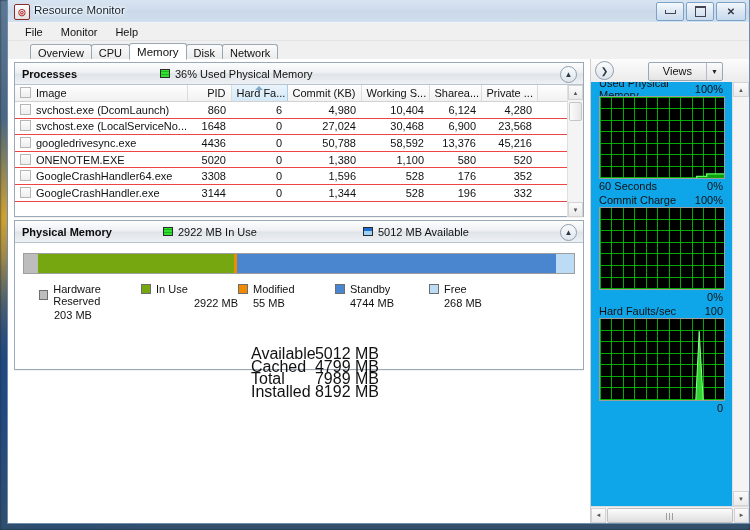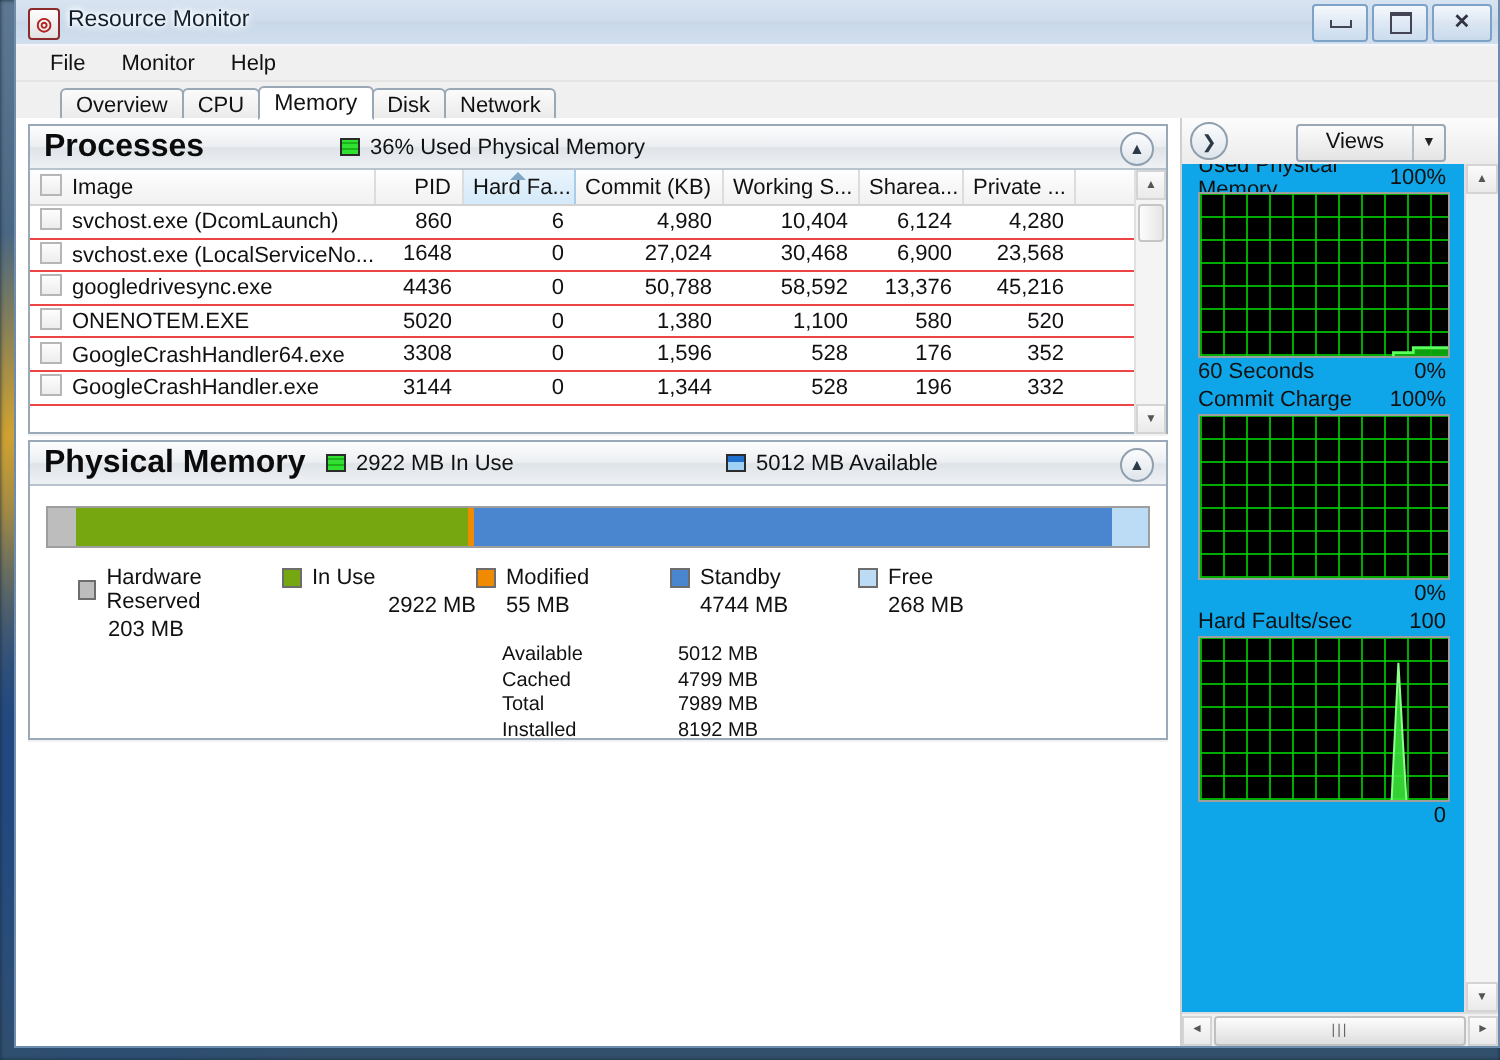--- a/index.html
+++ b/index.html
@@ -110,21 +110,21 @@
   
   .panel{
     margin:3px 6px 0 6px;border:1px solid #9aa9b8;background:#fff;
     box-shadow:0 1px 0 rgba(0,0,0,.05);
   }
   .panel-head{
     height:21px;display:flex;align-items:center;position:relative;
     background:linear-gradient(180deg,#fdfdfd 0%,#eceff2 48%,#dfe4e9 52%,#eef1f4 100%);
     border-bottom:1px solid #b9c3cd;
   }
-  .panel-title{font-weight:bold;font-size:16px;color:#0b0b0b;padding-left:7px;}
+  .panel-title{font-weight:bold;font-size:11px;color:#0b0b0b;padding-left:7px;}
   .head-stat{display:flex;align-items:center;gap:5px;font-size:11px;color:#111;position:absolute;}
   .sw{width:10px;height:9px;border:1px solid #2b2b2b;box-sizing:border-box;}
   .sw-green{background:repeating-linear-gradient(0deg,#32e032 0 2px,#1ab31a 2px 3px),#28d028;}
   .sw-blue{background:linear-gradient(180deg,#1f6fd0 0 45%,#9fd0f5 45% 100%);}
   .expander{
     position:absolute;right:6px;top:3px;width:15px;height:15px;border-radius:50%;
     border:1px solid #8f9fae;background:linear-gradient(180deg,#fbfcfd,#dfe5eb);
     display:flex;align-items:center;justify-content:center;font-size:8px;color:#2c3a48;
   }
 
@@ -179,21 +179,21 @@
     margin:0 8px;height:21px;border:1px solid #9e9e9e;display:flex;
     background:#fff;box-sizing:border-box;
   }
   #membar > div{height:100%;}
   .legend-row{display:flex;margin:9px 8px 0 24px;}
   .lg{display:flex;flex-direction:column;}
   .lg-top{display:flex;align-items:center;gap:5px;}
   .lg-sw{width:10px;height:10px;border:1px solid #6d6d6d;box-sizing:border-box;}
   .lg-label{font-size:11px;color:#111;}
   .lg-val{font-size:11px;color:#111;margin-left:15px;margin-top:2px;}
-  .stats{margin:1px 0 0 236px;font-size:10px;color:#111;}
+  .stats{margin:24px 0 0 236px;font-size:16px;color:#111;}
   .stats div{display:flex;height:12.5px;}
   .stats .k{width:62px;}
   .stats .v{width:66px;text-align:right;}
 
   
   #rp-top{
     height:23px;display:flex;align-items:center;padding:0 4px;
     background:linear-gradient(180deg,#fcfcfc,#ebebeb);
     border-bottom:1px solid #d6d6d6;position:relative;
   }
@@ -285,21 +285,21 @@
     <div class="tab">Network</div>
   </div>
 
   <div id="content">
 
     <div id="leftpane">
 
       <div class="panel" style="height:153px;">
         <div class="panel-head">
           <span class="panel-title">Processes</span>
-          <span class="head-stat" style="left:155px;">
+          <span class="head-stat" style="left:145px;">
             <span class="sw sw-green"></span>
             <span>36% Used Physical Memory</span>
           </span>
           <span class="expander">▲</span>
         </div>
 
         <div id="proc-scroll">
           <table id="proc-table">
             <colgroup>
               <col style="width:172px">

